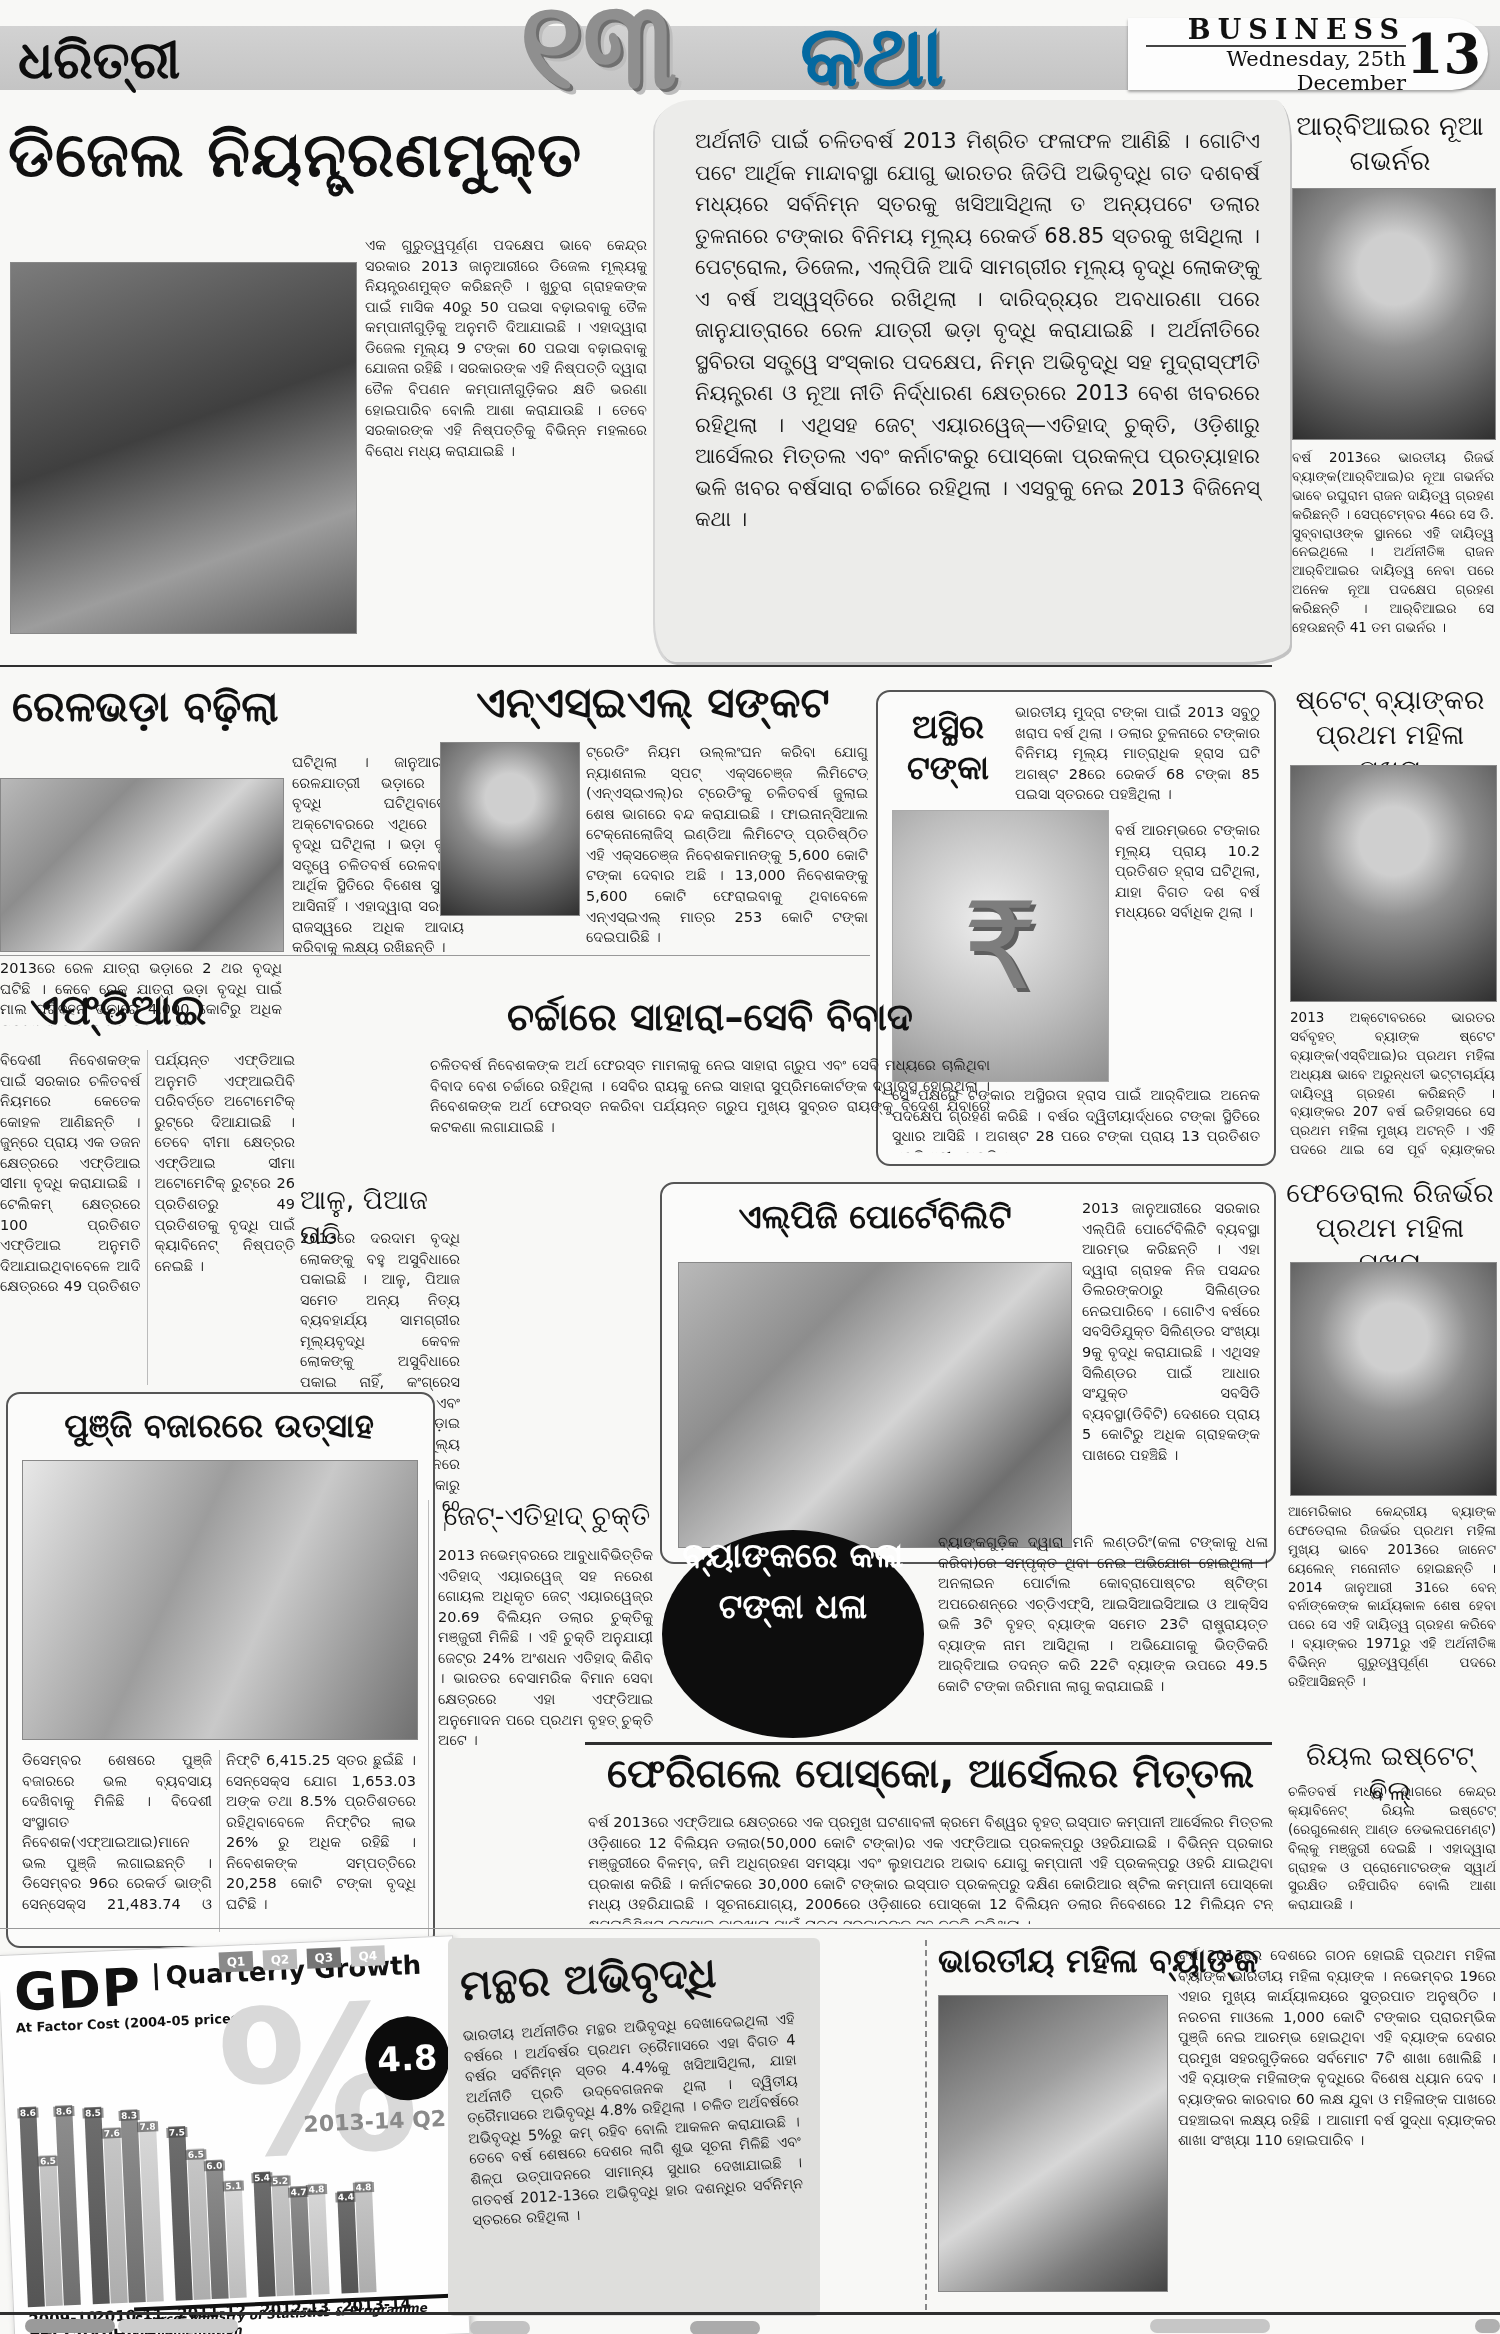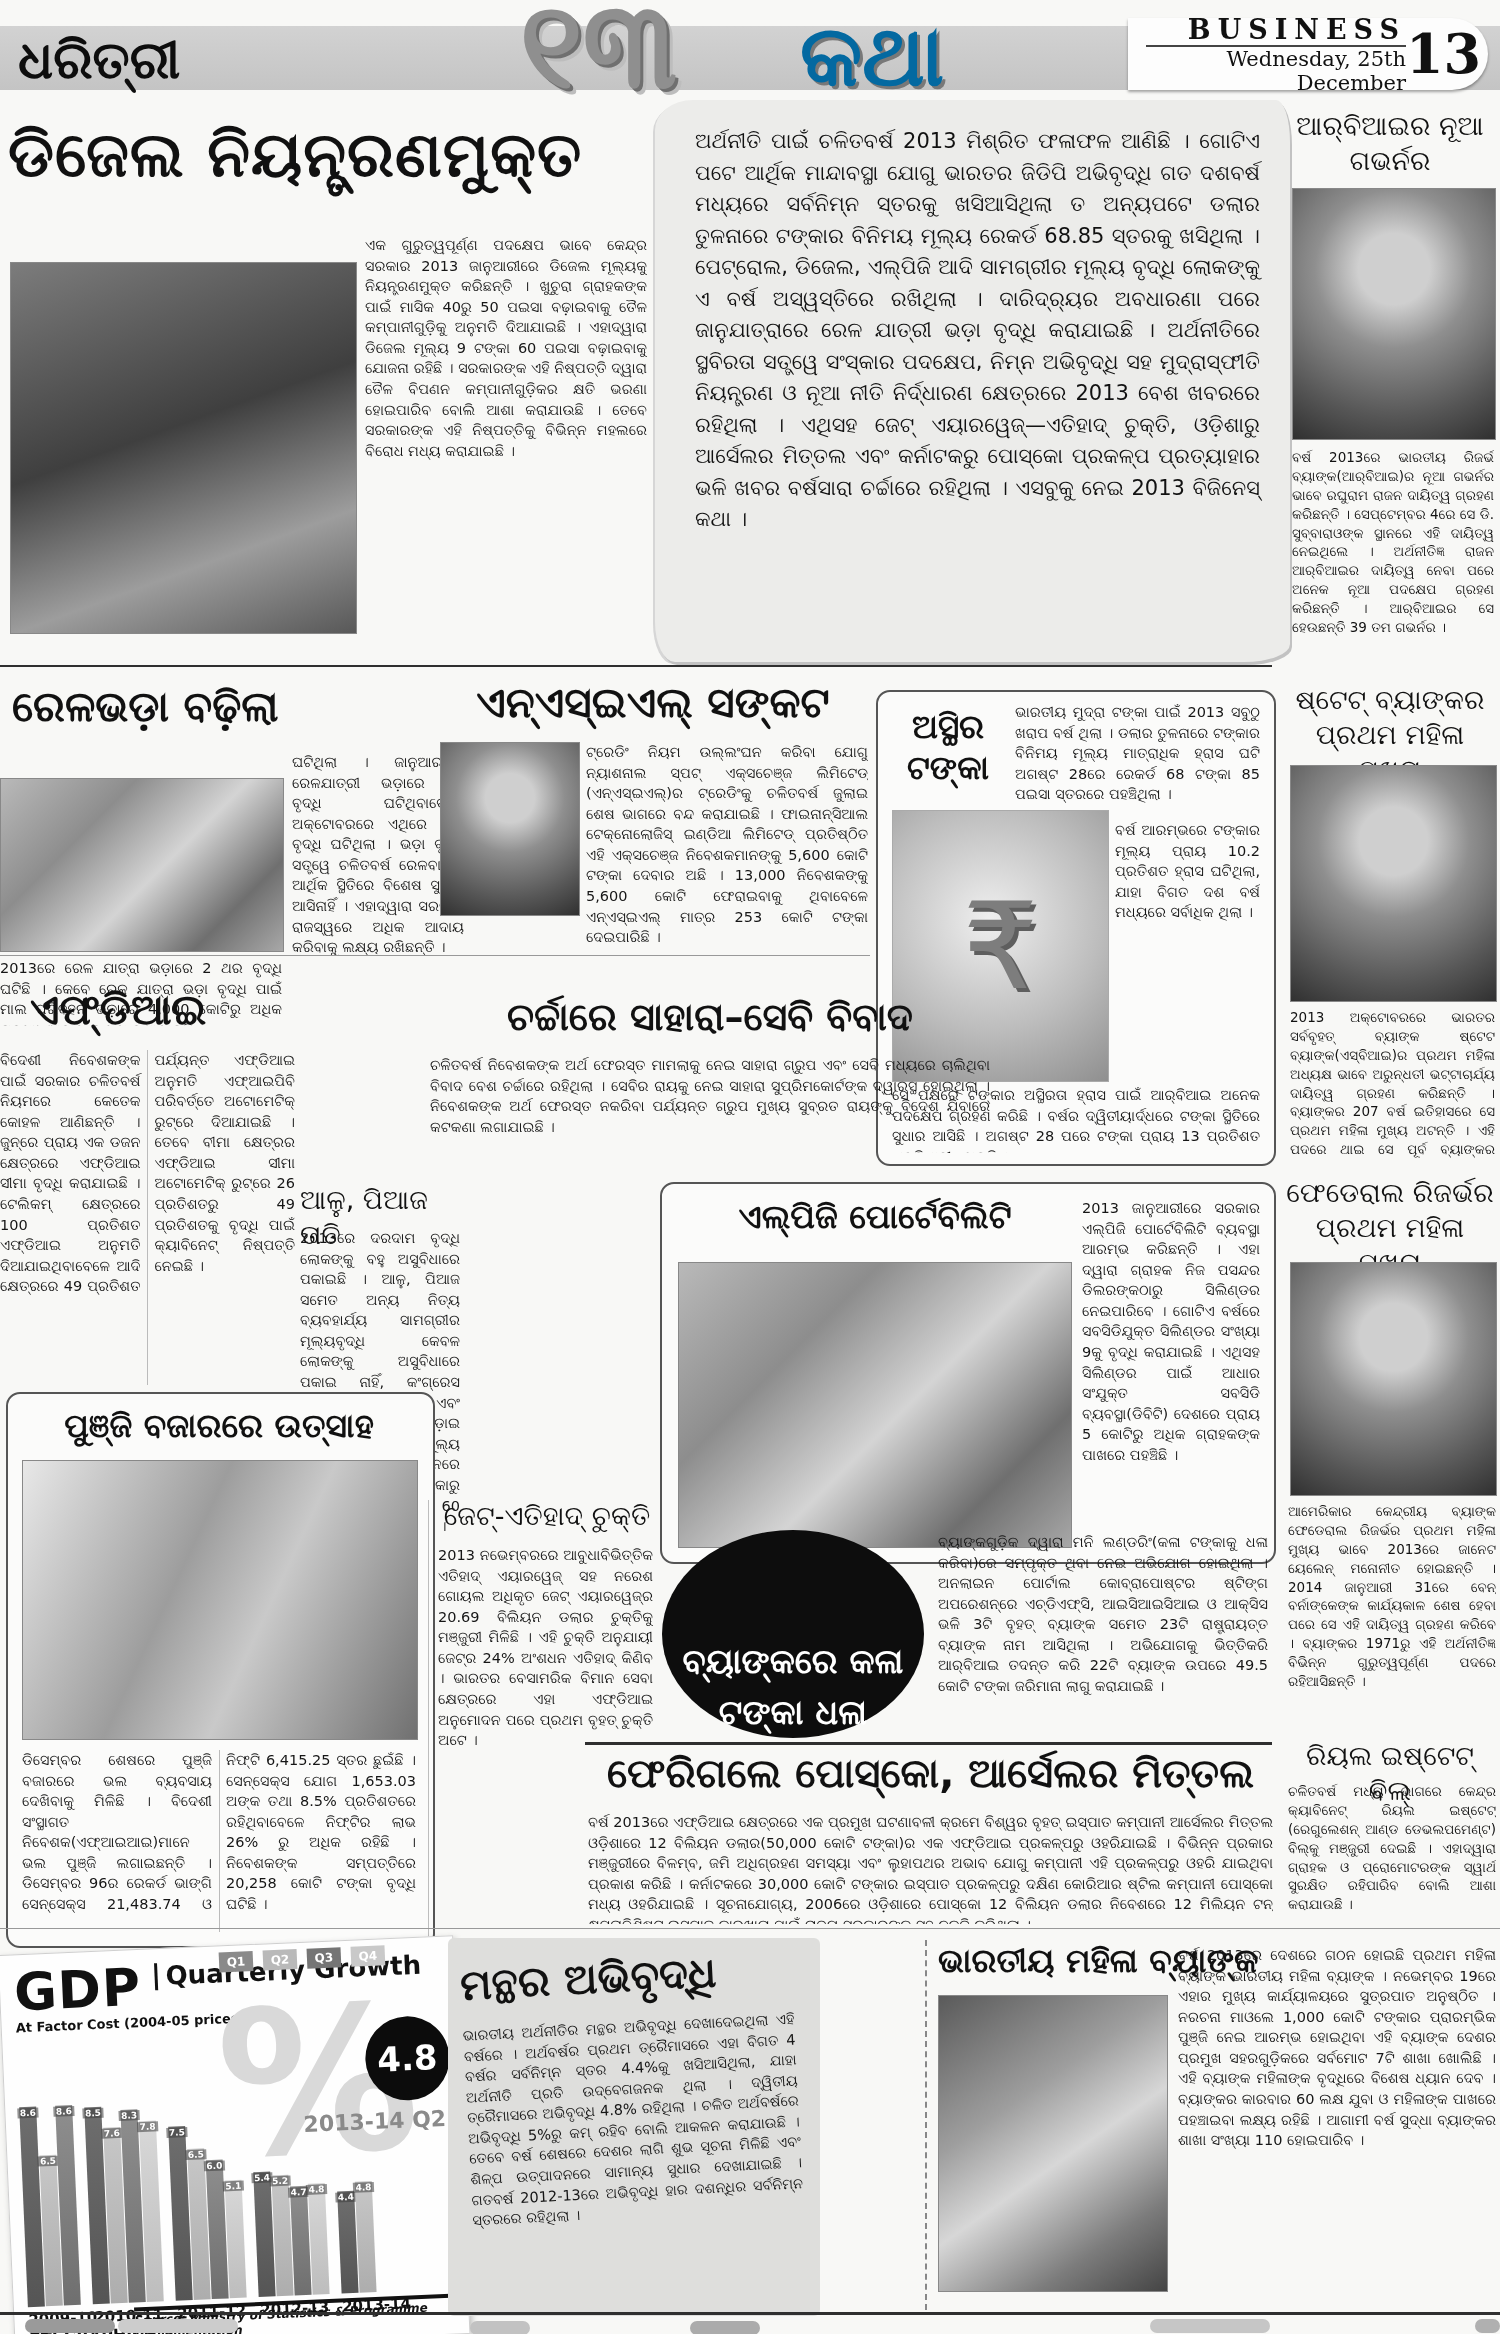--- a/index.html
+++ b/index.html
@@ -31,21 +31,21 @@
   .photo-dark{background:linear-gradient(160deg,#7c7c7c,#3f3f3f 45%,#9d9d9d 75%,#585858);}
   .portrait{background:radial-gradient(circle at 50% 32%,#cfcfcf 0 18%,#8f8f8f 40%,#565656 75%,#303030);}
   .rule-h{background:#2f2f2f;height:2px;}
   .rule-v{background:#bdbdbd;width:1px;}
   .boxed{border:2px solid #555;border-radius:14px;background:#fbfbfa;}
   
   #lead-blob{background:#ececea;border-radius:38px 14px 46px 20px/30px 42px 18px 40px;
              box-shadow:2px 3px 0 #c2c2c2, -2px 2px 0 #d6d6d6;padding:26px 30px;}
   
   #black-circle{background:#0d0d0d;border-radius:50%;color:#fff;display:flex;flex-direction:column;
-                justify-content:flex-end;text-align:center;font-size:34px;font-weight:bold;line-height:1.5;}
+                justify-content:flex-start;text-align:center;font-size:34px;font-weight:bold;line-height:1.5;}
   
   #slow-box{background:#dededc;border-radius:6px;}
   #slow-box .inner{transform:rotate(-3deg);}
   
   #gdp-card{background:#fefefe;border:1px solid #cfcfcf;box-shadow:2px 3px 6px rgba(0,0,0,.25);
             transform:rotate(-2.5deg);padding:14px 12px 8px 14px;}
   .gdp-title{font-size:52px;font-weight:bold;letter-spacing:1px;line-height:.9;}
   .gdp-sub{font-size:26px;font-weight:bold;line-height:1.05;}
   .gdp-factor{font-size:13px;font-weight:bold;margin-top:4px;}
   #gdp-bars{position:absolute;left:14px;top:120px;width:400px;height:232px;display:flex;align-items:flex-end;gap:12px;}
@@ -86,21 +86,21 @@
 
   <div class="abs hl-xl" style="left:8px;top:118px;width:640px;">ଡିଜେଲ ନିୟନ୍ତ୍ରଣମୁକ୍ତ</div>
   <div class="abs photo photo-dark" style="left:10px;top:262px;width:345px;height:370px;"></div>
   <div class="abs body-txt" style="left:365px;top:235px;width:282px;height:430px;overflow:hidden;">ଏକ ଗୁରୁତ୍ୱପୂର୍ଣ୍ଣ ପଦକ୍ଷେପ ଭାବେ କେନ୍ଦ୍ର ସରକାର 2013 ଜାନୁଆରୀରେ ଡିଜେଲ ମୂଲ୍ୟକୁ ନିୟନ୍ତ୍ରଣମୁକ୍ତ କରିଛନ୍ତି । ଖୁଚୁରା ଗ୍ରାହକଙ୍କ ପାଇଁ ମାସିକ 40ରୁ 50 ପଇସା ବଢ଼ାଇବାକୁ ତୈଳ କମ୍ପାନୀଗୁଡ଼ିକୁ ଅନୁମତି ଦିଆଯାଇଛି । ଏହାଦ୍ୱାରା ଡିଜେଲ ମୂଲ୍ୟ 9 ଟଙ୍କା 60 ପଇସା ବଢ଼ାଇବାକୁ ଯୋଜନା ରହିଛି । ସରକାରଙ୍କ ଏହି ନିଷ୍ପତ୍ତି ଦ୍ୱାରା ତୈଳ ବିପଣନ କମ୍ପାନୀଗୁଡ଼ିକର କ୍ଷତି ଭରଣା ହୋଇପାରିବ ବୋଲି ଆଶା କରାଯାଉଛି । ତେବେ ସରକାରଙ୍କ ଏହି ନିଷ୍ପତ୍ତିକୁ ବିଭିନ୍ନ ମହଲରେ ବିରୋଧ ମଧ୍ୟ କରାଯାଇଛି ।</div>
   <div class="abs" id="lead-blob" style="left:655px;top:100px;width:575px;height:510px;overflow:hidden;">
     <div class="body-lg" style="text-align:justify;">ଅର୍ଥନୀତି ପାଇଁ ଚଳିତବର୍ଷ 2013 ମିଶ୍ରିତ ଫଳାଫଳ ଆଣିଛି । ଗୋଟିଏ ପଟେ ଆର୍ଥିକ ମାନ୍ଦାବସ୍ଥା ଯୋଗୁ ଭାରତର ଜିଡିପି ଅଭିବୃଦ୍ଧି ଗତ ଦଶବର୍ଷ ମଧ୍ୟରେ ସର୍ବନିମ୍ନ ସ୍ତରକୁ ଖସିଆସିଥିଲା ତ ଅନ୍ୟପଟେ ଡଲାର ତୁଳନାରେ ଟଙ୍କାର ବିନିମୟ ମୂଲ୍ୟ ରେକର୍ଡ 68.85 ସ୍ତରକୁ ଖସିଥିଲା । ପେଟ୍ରୋଲ, ଡିଜେଲ, ଏଲ୍‌ପିଜି ଆଦି ସାମଗ୍ରୀର ମୂଲ୍ୟ ବୃଦ୍ଧି ଲୋକଙ୍କୁ ଏ ବର୍ଷ ଅସ୍ୱସ୍ତିରେ ରଖିଥିଲା । ଦାରିଦ୍ର୍ୟର ଅବଧାରଣା ପରେ ଜାନୁଯାତ୍ରାରେ ରେଳ ଯାତ୍ରୀ ଭଡ଼ା ବୃଦ୍ଧି କରାଯାଇଛି । ଅର୍ଥନୀତିରେ ସ୍ଥବିରତା ସତ୍ତ୍ୱେ ସଂସ୍କାର ପଦକ୍ଷେପ, ନିମ୍ନ ଅଭିବୃଦ୍ଧି ସହ ମୁଦ୍ରାସ୍ଫୀତି ନିୟନ୍ତ୍ରଣ ଓ ନୂଆ ନୀତି ନିର୍ଦ୍ଧାରଣ କ୍ଷେତ୍ରରେ 2013 ବେଶ ଖବରରେ ରହିଥିଲା । ଏଥିସହ ଜେଟ୍ ଏୟାରୱେଜ୍‌—ଏତିହାଦ୍ ଚୁକ୍ତି, ଓଡ଼ିଶାରୁ ଆର୍ସେଲର ମିତ୍ତଲ ଏବଂ କର୍ନାଟକରୁ ପୋସ୍କୋ ପ୍ରକଳ୍ପ ପ୍ରତ୍ୟାହାର ଭଳି ଖବର ବର୍ଷସାରା ଚର୍ଚ୍ଚାରେ ରହିଥିଲା । ଏସବୁକୁ ନେଇ 2013 ବିଜିନେସ୍ କଥା ।</div>
   </div>
 
   <div class="abs hl-sm" style="left:1285px;top:108px;width:210px;">ଆର୍‌ବିଆଇର ନୂଆ ଗଭର୍ନର</div>
   <div class="abs photo portrait" style="left:1292px;top:188px;width:202px;height:250px;"></div>
-  <div class="abs caption" style="left:1292px;top:448px;width:202px;height:215px;overflow:hidden;">ବର୍ଷ 2013ରେ ଭାରତୀୟ ରିଜର୍ଭ ବ୍ୟାଙ୍କ(ଆର୍‌ବିଆଇ)ର ନୂଆ ଗଭର୍ନର ଭାବେ ରଘୁରାମ ରାଜନ ଦାୟିତ୍ୱ ଗ୍ରହଣ କରିଛନ୍ତି । ସେପ୍ଟେମ୍ବର 4ରେ ସେ ଡି. ସୁବ୍ବାରାଓଙ୍କ ସ୍ଥାନରେ ଏହି ଦାୟିତ୍ୱ ନେଇଥିଲେ । ଅର୍ଥନୀତିଜ୍ଞ ରାଜନ ଆର୍‌ବିଆଇର ଦାୟିତ୍ୱ ନେବା ପରେ ଅନେକ ନୂଆ ପଦକ୍ଷେପ ଗ୍ରହଣ କରିଛନ୍ତି । ଆର୍‌ବିଆଇର ସେ ହେଉଛନ୍ତି 39 ତମ ଗଭର୍ନର ।</div>
+  <div class="abs caption" style="left:1292px;top:448px;width:202px;height:215px;overflow:hidden;">ବର୍ଷ 2013ରେ ଭାରତୀୟ ରିଜର୍ଭ ବ୍ୟାଙ୍କ(ଆର୍‌ବିଆଇ)ର ନୂଆ ଗଭର୍ନର ଭାବେ ରଘୁରାମ ରାଜନ ଦାୟିତ୍ୱ ଗ୍ରହଣ କରିଛନ୍ତି । ସେପ୍ଟେମ୍ବର 4ରେ ସେ ଡି. ସୁବ୍ବାରାଓଙ୍କ ସ୍ଥାନରେ ଏହି ଦାୟିତ୍ୱ ନେଇଥିଲେ । ଅର୍ଥନୀତିଜ୍ଞ ରାଜନ ଆର୍‌ବିଆଇର ଦାୟିତ୍ୱ ନେବା ପରେ ଅନେକ ନୂଆ ପଦକ୍ଷେପ ଗ୍ରହଣ କରିଛନ୍ତି । ଆର୍‌ବିଆଇର ସେ ହେଉଛନ୍ତି 41 ତମ ଗଭର୍ନର ।</div>
 
   <div class="abs rule-h" style="left:0;top:665px;width:1272px;"></div>
 
   <div class="abs hl-lg" style="left:12px;top:682px;width:400px;">ରେଳଭଡ଼ା ବଢ଼ିଲା</div>
   <div class="abs photo" style="left:0px;top:778px;width:282px;height:172px;"></div>
   <div class="abs body-txt" style="left:292px;top:752px;width:172px;height:205px;overflow:hidden;">ଘଟିଥିଲା । ଜାନୁଆରୀରେ ରେଳଯାତ୍ରୀ ଭଡ଼ାରେ 15 ବୃଦ୍ଧି ଘଟିଥିବାବେଳେ ଅକ୍ଟୋବରରେ ଏଥିରେ 2% ବୃଦ୍ଧି ଘଟିଥିଲା । ଭଡ଼ା ବୃଦ୍ଧି ସତ୍ତ୍ୱେ ଚଳିତବର୍ଷ ରେଳବାଇର ଆର୍ଥିକ ସ୍ଥିତିରେ ବିଶେଷ ସୁଧାର ଆସିନାହିଁ । ଏହାଦ୍ୱାରା ସରକାର ରାଜସ୍ୱରେ ଅଧିକ ଆଦାୟ କରିବାକୁ ଲକ୍ଷ୍ୟ ରଖିଛନ୍ତି ।</div>
   <div class="abs body-txt" style="left:0px;top:958px;width:282px;height:68px;overflow:hidden;">2013ରେ ରେଳ ଯାତ୍ରା ଭଡ଼ାରେ 2 ଥର ବୃଦ୍ଧି ଘଟିଛି । କେବେ ରେଳ ଯାତ୍ରା ଭଡ଼ା ବୃଦ୍ଧି ପାଇଁ ମାଲ ପରିବହନ ଭଡ଼ାରେ 4,000 କୋଟିରୁ ଅଧିକ ରାଜସ୍ୱ ଆଦାୟ ଲକ୍ଷ୍ୟ ରଖାଯାଇଛି ।</div>
 
   <div class="abs hl-lg" style="left:438px;top:678px;width:430px;text-align:center;">ଏନ୍‌ଏସ୍‌ଇଏଲ୍ ସଙ୍କଟ</div>
   <div class="abs photo portrait" style="left:440px;top:742px;width:138px;height:172px;"></div>

